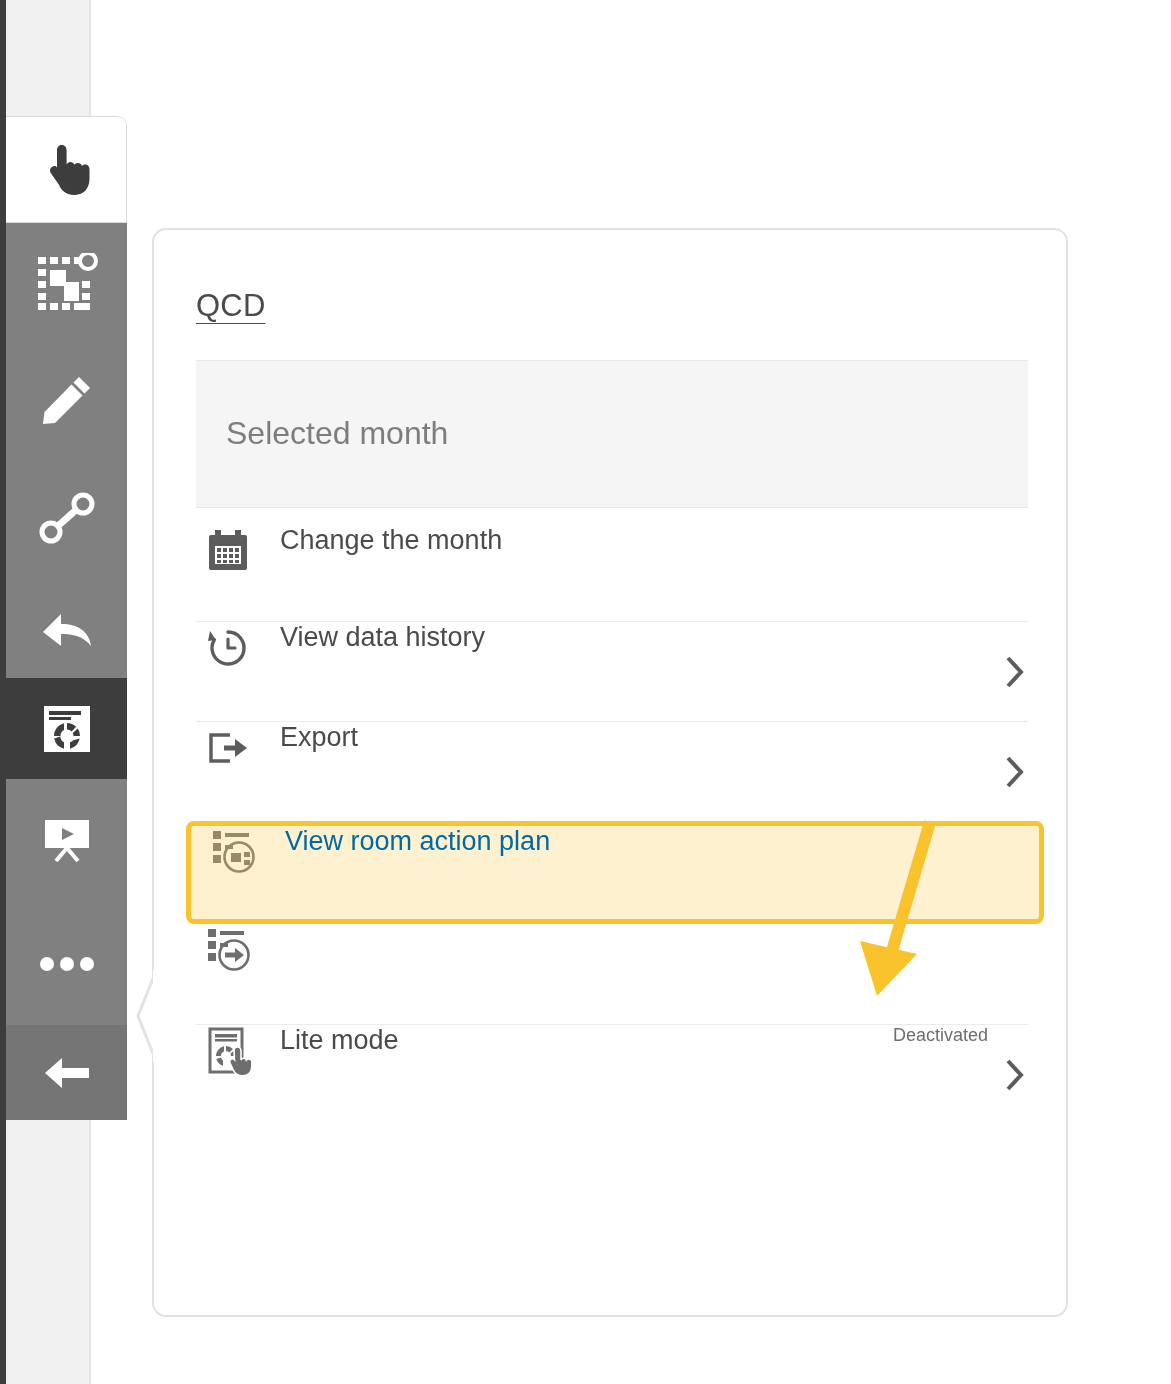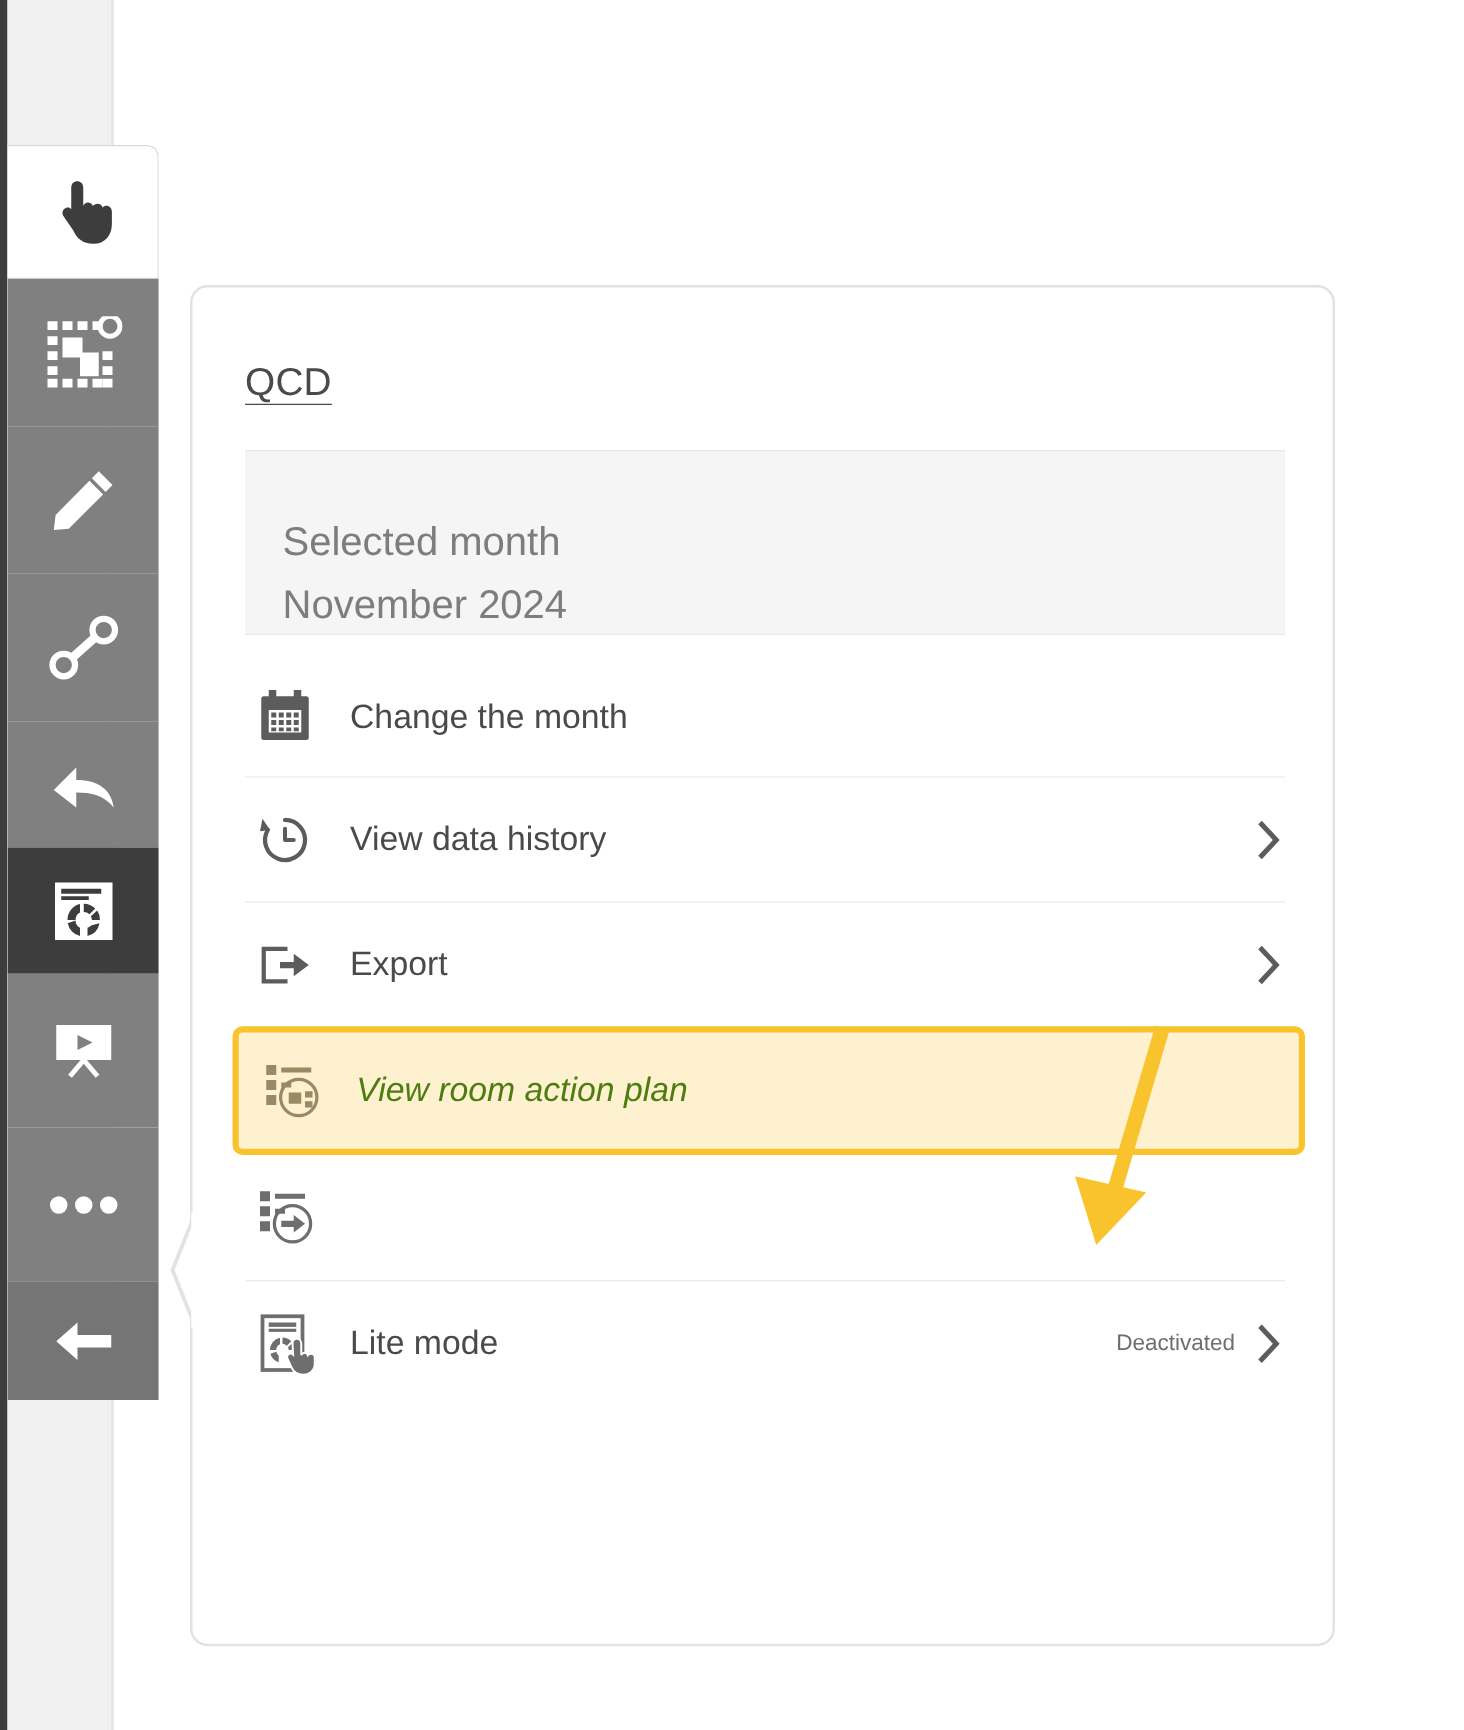--- a/index.html
+++ b/index.html
@@ -88,21 +88,21 @@
   }
   .month-label, .month-value {
     font-size: 32px; color: #7d7d7d; line-height: 1.55;
   }
 
   
   .menu { position: absolute; left: 42px; top: 295px; width: 832px; }
 
   .row {
     position: relative;
-    display: flex; align-items: center;
+    display: flex; 
     height: 100px;
     padding-left: 10px;
     border-top: 1px solid #ebebeb;
     background: transparent;
   }
   .row.first { border-top: none; height: 96px; }
   .row.no-sep { border-top: none; }
 
   .row-icon {
     width: 56px; min-width: 56px; height: 52px;
@@ -123,21 +123,21 @@
   .row.highlight {
     background: #fdf1d0;
     border: 5px solid #f9c32e;
     border-radius: 8px;
     height: 103px;
     margin-left: -10px;
     padding-left: 20px;
     width: 858px;
     z-index: 3;
   }
-  .row.highlight .row-label { color: #4d7c0f; font-style: italic; }
+  .row.highlight .row-label { color: #0369a1; }
 
   
   .anno-arrow {
     position: absolute; left: 855px; top: 808px;
     width: 190px; height: 225px;
     pointer-events: none; z-index: 6;
   }
 </style>
 </head>
 <body>
@@ -263,21 +263,20 @@
       <svg width="22" height="92" viewBox="0 0 22 92">
         <path d="M21 1 L3 46 L21 91" fill="#ffffff" stroke="#e2e2e2" stroke-width="3"></path>
         <rect x="18" y="0" width="5" height="92" fill="#ffffff"></rect>
       </svg>
     </span>
 
     <div class="panel-title">QCD</div>
 
     <div class="month-box">
       <div class="month-label">Selected month</div>
-      <div class="month-value">November 2024</div>
     </div>
 
     <div class="menu">
 
       <div class="row first">
         <span class="row-icon">
           <svg width="44" height="44" viewBox="0 0 44 44">
             <rect x="3" y="6" width="38" height="35" rx="2" fill="#5c5c5c"></rect>
             <rect x="9" y="1" width="6" height="8" fill="#5c5c5c"></rect>
             <rect x="29" y="1" width="6" height="8" fill="#5c5c5c"></rect>

